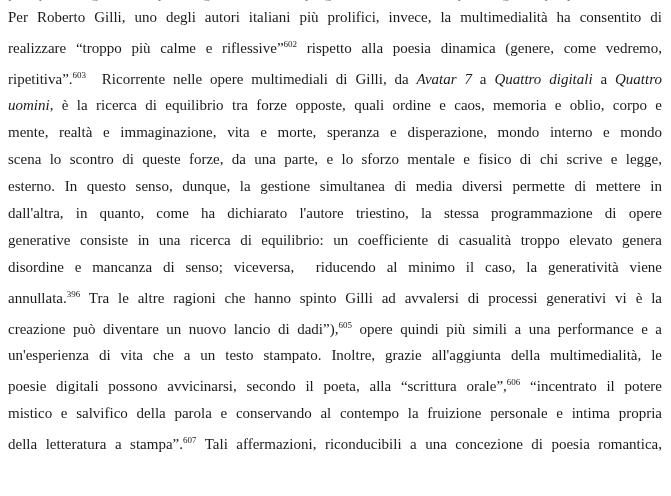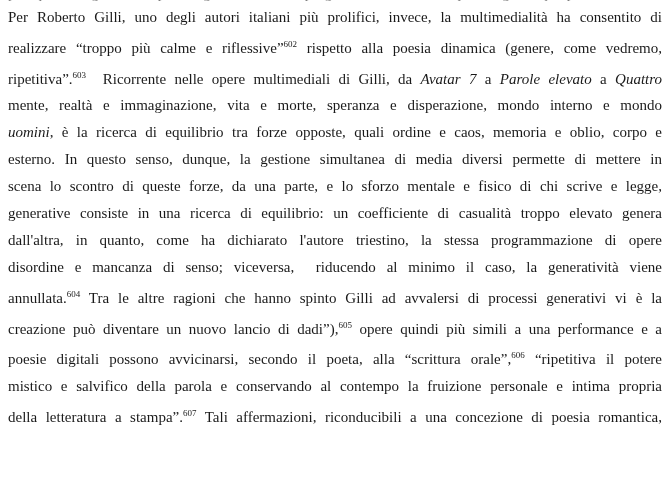--- a/index.html
+++ b/index.html
@@ -55,27 +55,28 @@
 <body>
 
 <div class="page">
   <div class="top-sliver">
     <div class="line">per quanto riguarda la poesia generativa e la programmazione delle opere digitali qui prese in esame</div>
   </div>
   <div class="text-block">
 
   <div class="line"><span>Per Roberto Gilli, uno degli autori italiani più prolifici, invece, la multimedialità ha consentito di</span></div>
       <div class="line"><span>realizzare “troppo più calme e riflessive”</span><span class="sup">602</span><span> rispetto alla poesia dinamica (genere, come vedremo,</span></div>
-      <div class="line"><span>ripetitiva”.</span><span class="sup">603</span><span>&nbsp; Ricorrente nelle opere multimediali di Gilli, da </span><span class="it">Avatar 7</span><span> a </span><span class="it">Parole elevato</span><span> a </span><span class="it">Quattro</span></div>
+      <div class="line"><span>ripetitiva”.</span><span class="sup">603</span><span>&nbsp; Ricorrente nelle opere multimediali di Gilli, da </span><span class="it">Avatar 7</span><span> a </span><span class="it">Quattro digitali</span><span> a </span><span class="it">Quattro</span></div>
+      <div class="line"><span class="it">uomini</span><span>, è la ricerca di equilibrio tra forze opposte, quali ordine e caos, memoria e oblio, corpo e</span></div>
       <div class="line"><span>mente, realtà e immaginazione, vita e morte, speranza e disperazione, mondo interno e mondo</span></div>
-      <div class="line"><span class="it">uomini</span><span>, è la ricerca di equilibrio tra forze opposte, quali ordine e caos, memoria e oblio, corpo e</span></div>
+      <div class="line"><span>scena lo scontro di queste forze, da una parte, e lo sforzo mentale e fisico di chi scrive e legge,</span></div>
       <div class="line"><span>esterno. In questo senso, dunque, la gestione simultanea di media diversi permette di mettere in</span></div>
-      <div class="line"><span>scena lo scontro di queste forze, da una parte, e lo sforzo mentale e fisico di chi scrive e legge,</span></div>
+      <div class="line"><span>dall'altra, in quanto, come ha dichiarato l'autore triestino, la stessa programmazione di opere</span></div>
       <div class="line"><span>generative consiste in una ricerca di equilibrio: un coefficiente di casualità troppo elevato genera</span></div>
-      <div class="line"><span>dall'altra, in quanto, come ha dichiarato l'autore triestino, la stessa programmazione di opere</span></div>
       <div class="line"><span>disordine e mancanza di senso; viceversa,&nbsp; riducendo al minimo il caso, la generatività viene</span></div>
-      <div class="line"><span>annullata.</span><span class="sup">604</span><span> Tra le altre ragioni che hanno spinto Gilli ad avvalersi di processi generativi vi è la</span></div>
+      <div class="line"><span>annullata.</span><span class="sup">396</span><span> Tra le altre ragioni che hanno spinto Gilli ad avvalersi di processi generativi vi è la</span></div>
       <div class="line"><span>creazione può diventare un nuovo lancio di dadi”),</span><span class="sup">605</span><span> opere quindi più simili a una performance e a</span></div>
-      <div class="line"><span>poesie digitali possono avvicinarsi, secondo il poeta, alla “scrittura orale”,</span><span class="sup">606</span><span> “ripetitiva il potere</span></div>
+      <div class="line"><span>un'esperienza di vita che a un testo stampato. Inoltre, grazie all'aggiunta della multimedialità, le</span></div>
+      <div class="line"><span>poesie digitali possono avvicinarsi, secondo il poeta, alla “scrittura orale”,</span><span class="sup">606</span><span> “incentrato il potere</span></div>
       <div class="line"><span>mistico e salvifico della parola e conservando al contempo la fruizione personale e intima propria</span></div>
       <div class="line"><span>della letteratura a stampa”.</span><span class="sup">607</span><span> Tali affermazioni, riconducibili a una concezione di poesia romantica,</span></div>
     </div>
 </div>
 
 </body></html>

